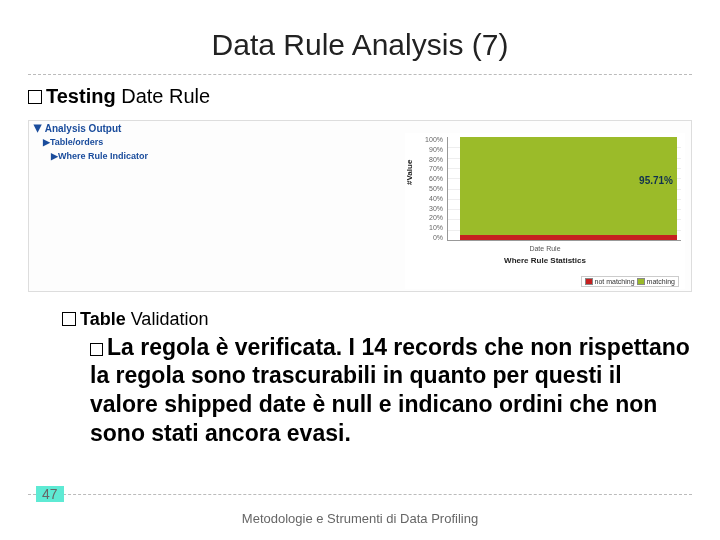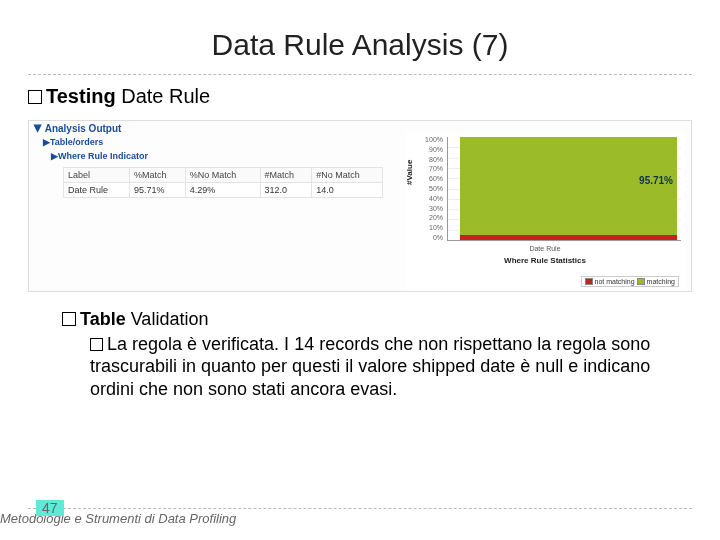--- a/index.html
+++ b/index.html
@@ -79,66 +79,46 @@
     display:flex; align-items:center; gap:2px;
   }
   .lg-sw { display:inline-block; width:8px; height:7px; border:1px solid #888; }
   .output {
     padding: 6px 28px 0 62px;
     font-size: 18px;
     color: #000;
     line-height: 1.25;
   }
   .output-head { font-weight:bold; }
-  .output-body { padding-left: 28px; padding-top:2px; font-size:18px; }
+  .output-body { padding-left: 28px; padding-top:2px; font-size:23px;font-weight:bold; }
   .output-body .box { width:13px; height:13px; }
   .footer {
     position:absolute; left:0; right:0; bottom:14px;
     display:flex; align-items:center;
   }
   .footer .dash2 { flex:1; border-top:1px dashed #bbb; margin:0 28px; }
   .footer .pg { position:absolute; left:36px; top:-8px; background:#5eead4; padding:0 6px; font-size:14px; color:#666; }
-  .footer .ft { font-size:13px; color:#666; margin-top:2px; width:100%;font-style:italic; }
+  .footer .ft { text-align:center; font-size:13px; color:#666; margin-top:16px; width:100%; }
 </style>
 </head>
 <body>
 
 <div class="title">Data Rule Analysis (7)</div>
 <div class="dashed-line"></div>
 
 <div class="section-h1">
   <span class="box"></span><span>Testing</span>
   <span style="font-weight:normal"> <span>Date Rule</span></span>
 </div>
 
 <div class="shot">
   <div class="ar-head"><span class="tri">▶</span><span>Analysis Output</span></div>
   <div class="tlord"><span class="tri">▶</span><span>Table/orders</span></div>
   <div class="wri"><span class="tri">▶</span><span>Where Rule Indicator</span></div>
 
-  <div class="tbl">
-    <table>
-      <tbody>
-          <tr>
-        <th>Label</th>
-        <th>%Match</th>
-        <th>%No Match</th>
-        <th>#Match</th>
-        <th>#No Match</th>
-      </tr>
-      <tr>
-        <td>Date Rule</td>
-        <td>95.71%</td>
-        <td>4.29%</td>
-        <td>312.0</td>
-        <td>14.0</td>
-      </tr>
-    </tbody>
-      </table>
-  </div>
 
   <div class="chart">
     <div class="ylabel">#Value</div>
     <div class="yticks">
       <div>100%</div>
         <div>90%</div>
         <div>80%</div>
         <div>70%</div>
         <div>60%</div>
         <div>50%</div>

